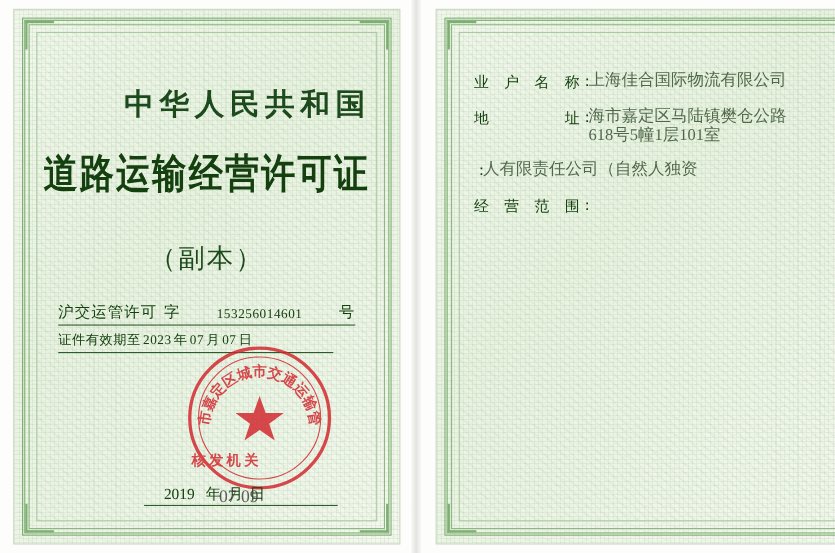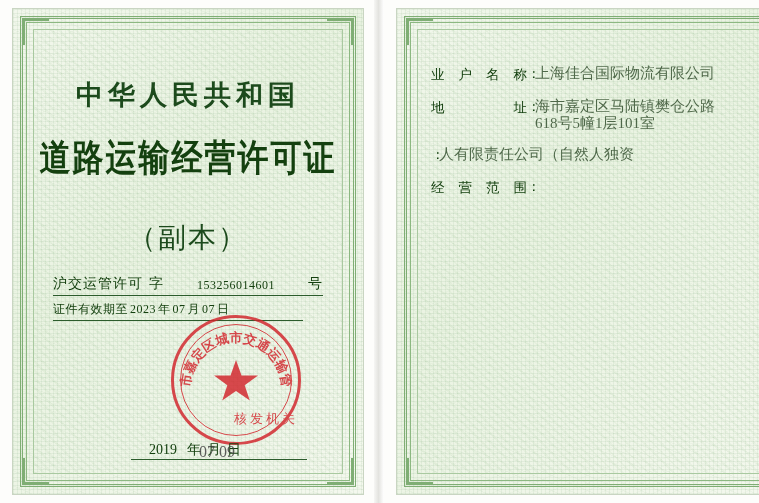--- a/index.html
+++ b/index.html
@@ -73,42 +73,42 @@
   .corner.bl { left: 10px; bottom: 10px; border-right: none; border-top: none; }
   .corner.br { right: 10px; bottom: 10px; border-left: none; border-top: none; }
 
   .content {
     position: absolute;
     left: 26px; top: 26px; right: 26px; bottom: 26px;
   }
 
   
   .title-1 {
-    text-align: center;
+    text-align: right;
     margin-top: 42px;
     font-size: 27px;
     font-weight: bold;
     letter-spacing: 5px;
     color: #1c4a1c;
     font-family: "Liberation Serif", serif;
   }
   .title-2 {
     text-align: center;
     margin-top: 24px;
     font-size: 31px;
     font-weight: bold;
     letter-spacing: 2px;
     color: #14400f;
     font-family: "Liberation Serif", serif;
     transform: scaleY(1.18);
   }
   .title-3 {
     text-align: center;
     margin-top: 40px;
-    font-size: 28px;
+    font-size: 24px;
     letter-spacing: 2px;
     color: #1c4a1c;
   }
   .lic-line {
     position: absolute;
     left: 14px;
     top: 240px;
     width: 270px;
     font-size: 14px;
     color: #14400f;
@@ -198,23 +198,23 @@
     top: 50%;
     width: 0;
     height: 0;
     transform: translate(-50%, -56%);
   }
   .star-svg { position: absolute; left: -22px; top: -21px; }
   .seal-top-text, .seal-bottom-text {
     position: absolute;
     left: 0;
     width: 124px;
-    text-align: right;
+    text-align: left;
     color: #d2232a;
-    font-weight: normal;
+    font-weight: bold;
   }
   .seal-bottom-text {
     bottom: 14px;
     font-size: 13px;
     letter-spacing: 3px;
   }
   .seal-arc {
     position: absolute;
     left: 0; top: 0;
     width: 124px; height: 124px;

